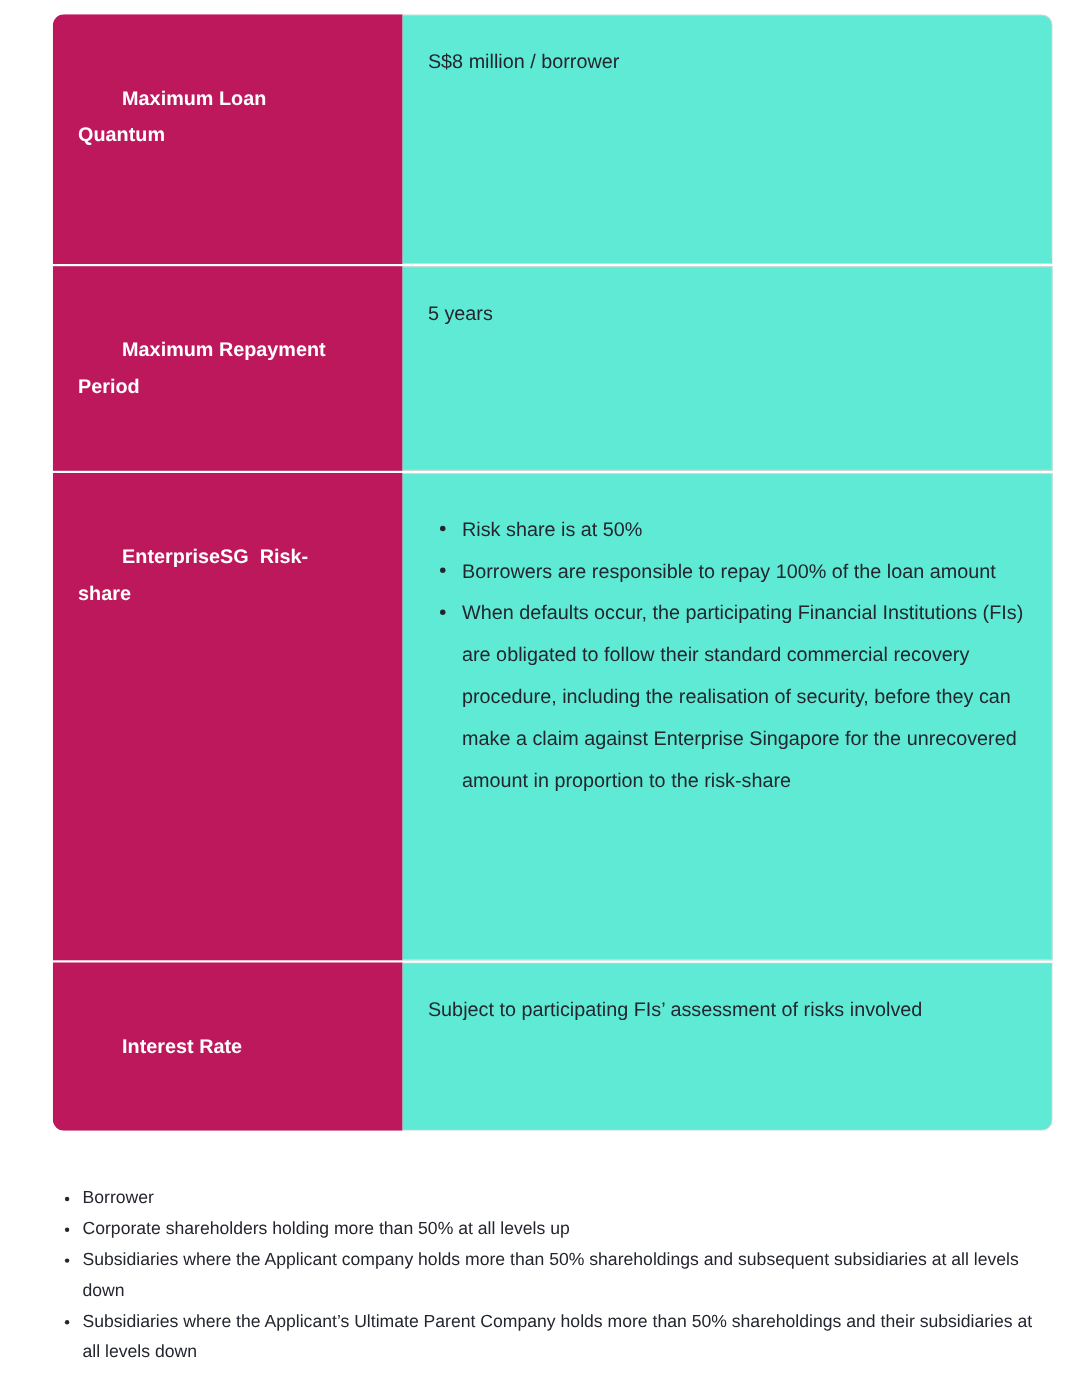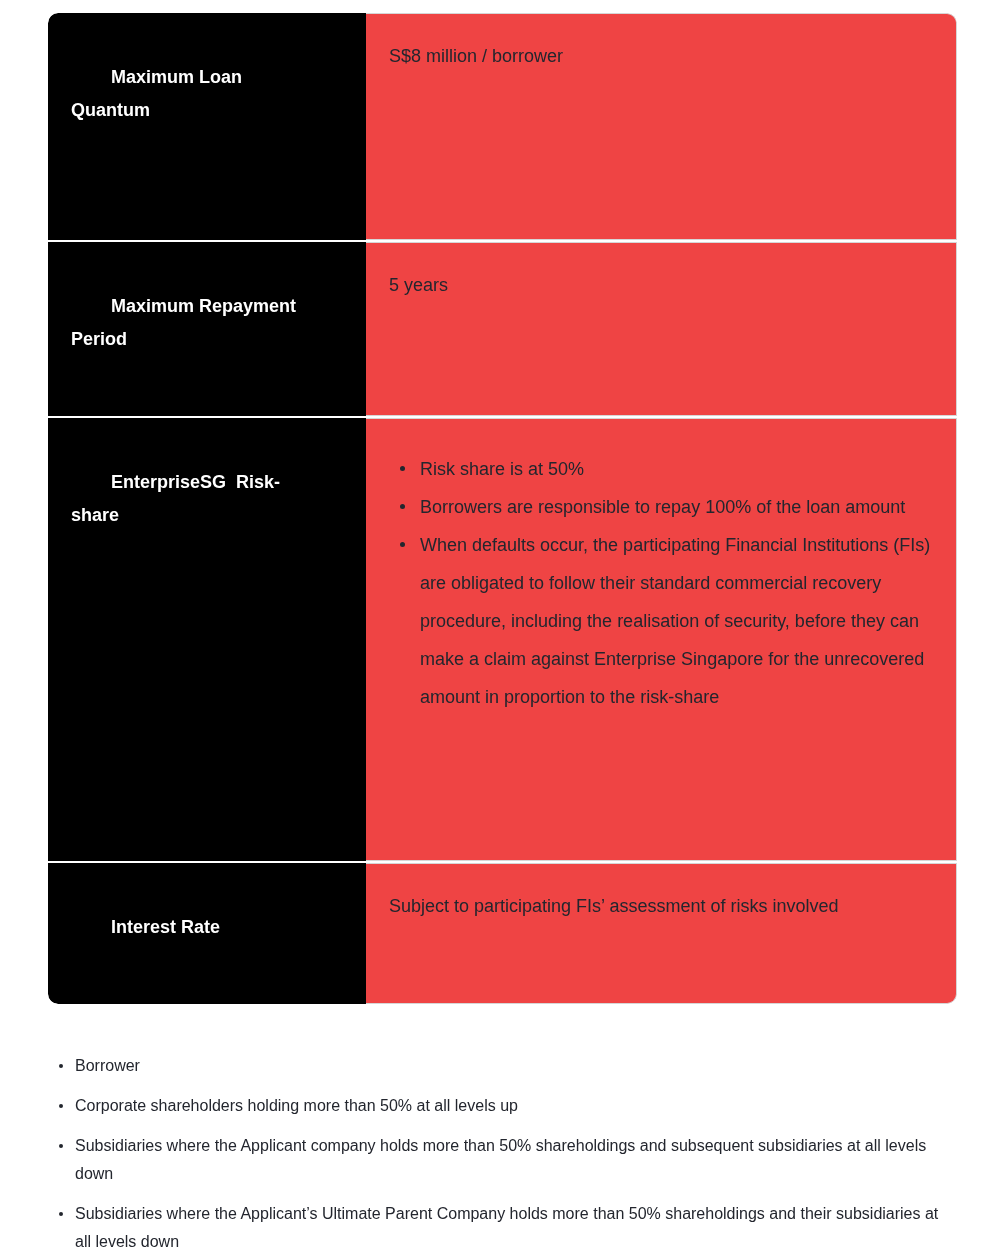--- a/index.html
+++ b/index.html
@@ -21,30 +21,30 @@
     margin: 13px 0 0 48px;
     width: 909px;
     display: grid;
     grid-template-columns: 318px 1fr;
     row-gap: 2px;
     border-radius: 10px;
     overflow: hidden;
   }
   .row { display: contents; }
   .cell-label {
-    background: #000000;
+    background: #be185d;
     color: #ffffff;
     font-size: 18px;
     font-weight: bold;
     line-height: 33px;
-    padding: 15px 52px 27px 23px;
+    padding: 27px 52px 27px 23px;
     white-space: pre-wrap;
   }
   .cell-value {
-    background: #ef4444;
+    background: #5eead4;
     border: 1px solid #d6d6d6;
     border-left: none;
     font-size: 18px;
     line-height: 33px;
     padding: 26px 24px 26px 23px;
   }
   .row-1 .cell-label { min-height: 227px; border-top-left-radius: 10px; }
   .row-1 .cell-value { border-top-right-radius: 10px; }
   .row-2 .cell-label { min-height: 114px; }
   .row-3 .cell-label { min-height: 443px; }
@@ -97,21 +97,20 @@
   .footnote-text sup { margin-right: 2px; }
   .fn-list {
     list-style: none;
     margin-top: 11px;
     margin-bottom: 11px;
   }
   .fn-list li {
     position: relative;
     padding-left: 33px;
     line-height: 28px;
-    margin-top: 12px;
   }
   .fn-list li::before {
     content: "";
     position: absolute;
     left: 17px;
     top: 12px;
     width: 4px;
     height: 4px;
     border-radius: 50%;
     background: #23262e;

